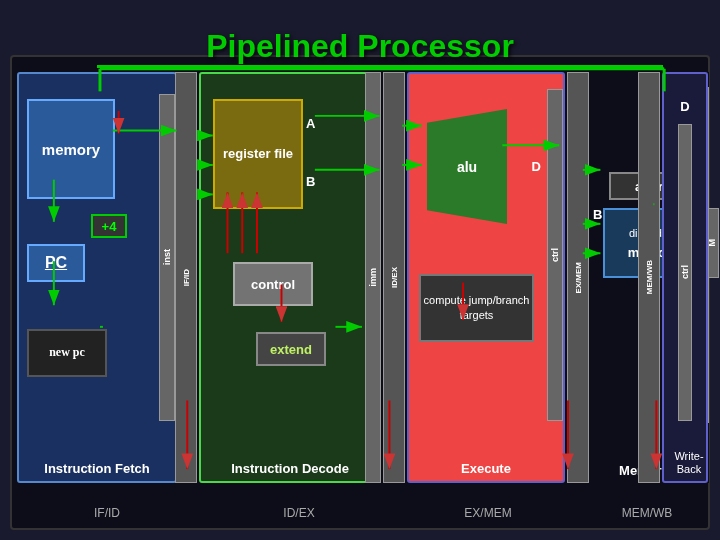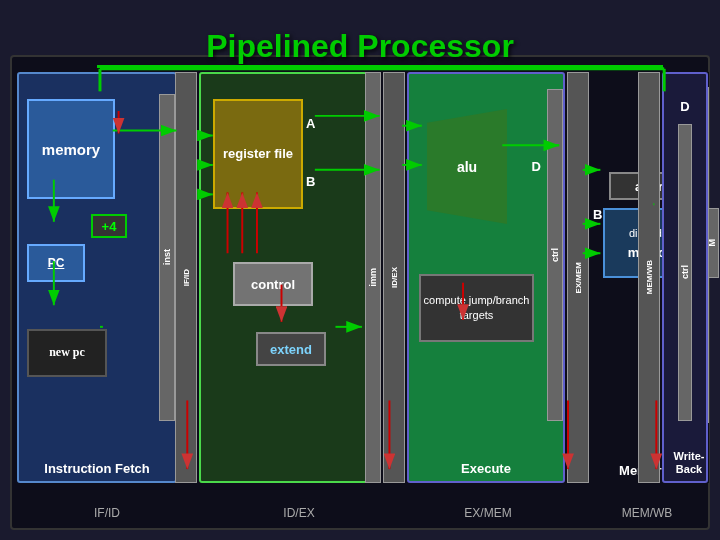--- a/index.html
+++ b/index.html
@@ -83,21 +83,21 @@
       position:absolute; top:140px; left:72px; width:36px; height:24px;
       background:#333; border:2px solid #00cc00;
       display:flex; align-items:center; justify-content:center;
       color:#00ff00; font-size:13px; font-weight:bold;
     ">+4</div>
 
     <div style="
       position:absolute; top:170px; left:8px; width:58px; height:38px;
       background:#2a5a9a; border:2px solid #66aaff;
       display:flex; align-items:center; justify-content:center;
-      color:white; font-size:12px; font-weight:bold;text-decoration:underline;
+      color:white; font-size:16px; font-weight:bold;text-decoration:underline;
     ">PC</div>
 
     <div style="
       position:absolute; top:255px; left:8px; width:80px; height:48px;
       background:#222; border:2px solid #555;
       display:flex; align-items:center; justify-content:center;
       color:white; font-size:12px; font-weight:bold; text-align:center; line-height:1.3;font-family:Liberation Serif, serif;
     ">
         <span>new
 pc</span>
@@ -159,23 +159,28 @@
       position:absolute; top:188px; left:32px; width:80px; height:44px;
       background:#737373; border:2px solid #aaa;
       display:flex; align-items:center; justify-content:center;
       color:white; font-size:13px; font-weight:bold;
     ">control</div>
 
     <div style="
       position:absolute; top:258px; left:55px; width:70px; height:34px;
       background:#444; border:2px solid #888;
       display:flex; align-items:center; justify-content:center;
-      color:#7dd3fc; font-size:13px; font-weight:bold;
+      color:#bef264; font-size:13px; font-weight:bold;
     ">extend</div>
 
+    <div style="
+      position:absolute; bottom:5px; left:0; right:0;
+      color:white; font-size:13px; font-weight:bold; text-align:center;
+    ">Instruction
+Decode</div>
   </div>
 
   <div style="
     position:absolute; left:371px; top:15px; width:22px; bottom:45px;
     background:#555; border:1px solid #999; z-index:5;
     display:flex; align-items:center; justify-content:center;
   ">
     <span style="
       writing-mode:vertical-rl; transform:rotate(180deg);
       color:white; font-size:8px; font-weight:bold;
@@ -188,21 +193,21 @@
     display:flex; align-items:center; justify-content:center;
   ">
     <span style="
       writing-mode:vertical-rl; transform:rotate(180deg);
       color:white; font-size:9px; font-weight:bold;
     ">imm</span>
   </div>
 
   <div style="
     position:absolute; left:395px; top:15px; width:158px; bottom:45px;
-    background:#15803d; border:2px solid #6060cc; border-radius:3px;
+    background:#ef4444; border:2px solid #6060cc; border-radius:3px;
   ">
 
     <div style="
       position:absolute; top:35px; left:18px; width:80px; height:115px;
       background:#2a7a2a;
       clip-path: polygon(0 12%, 100% 0%, 100% 100%, 0 88%);
       display:flex; align-items:center; justify-content:center;
       color:white; font-size:14px; font-weight:bold;
     ">alu</div>
 
@@ -335,21 +340,21 @@
       display:flex; align-items:center; justify-content:center;
     ">
       <span style="
         writing-mode:vertical-rl; transform:rotate(180deg);
         color:white; font-size:9px; font-weight:bold;
       ">ctrl</span>
     </div>
 
     <div style="
       position:absolute; bottom:5px; left:0; right:0;
-      color:white; font-size:11px; font-weight:bold; text-align:center; line-height:1.2;padding-left:8px;
+      color:white; font-size:11px; font-weight:normal; text-align:center; line-height:1.2;padding-left:8px;
     "><span>Write-
 Back</span></div>
   </div>
 
   <div style="
     position:absolute; bottom:8px; left:5px; width:180px;
     color:#aaa; font-size:12px; text-align:center;
   ">IF/ID</div>
 
   <div style="

